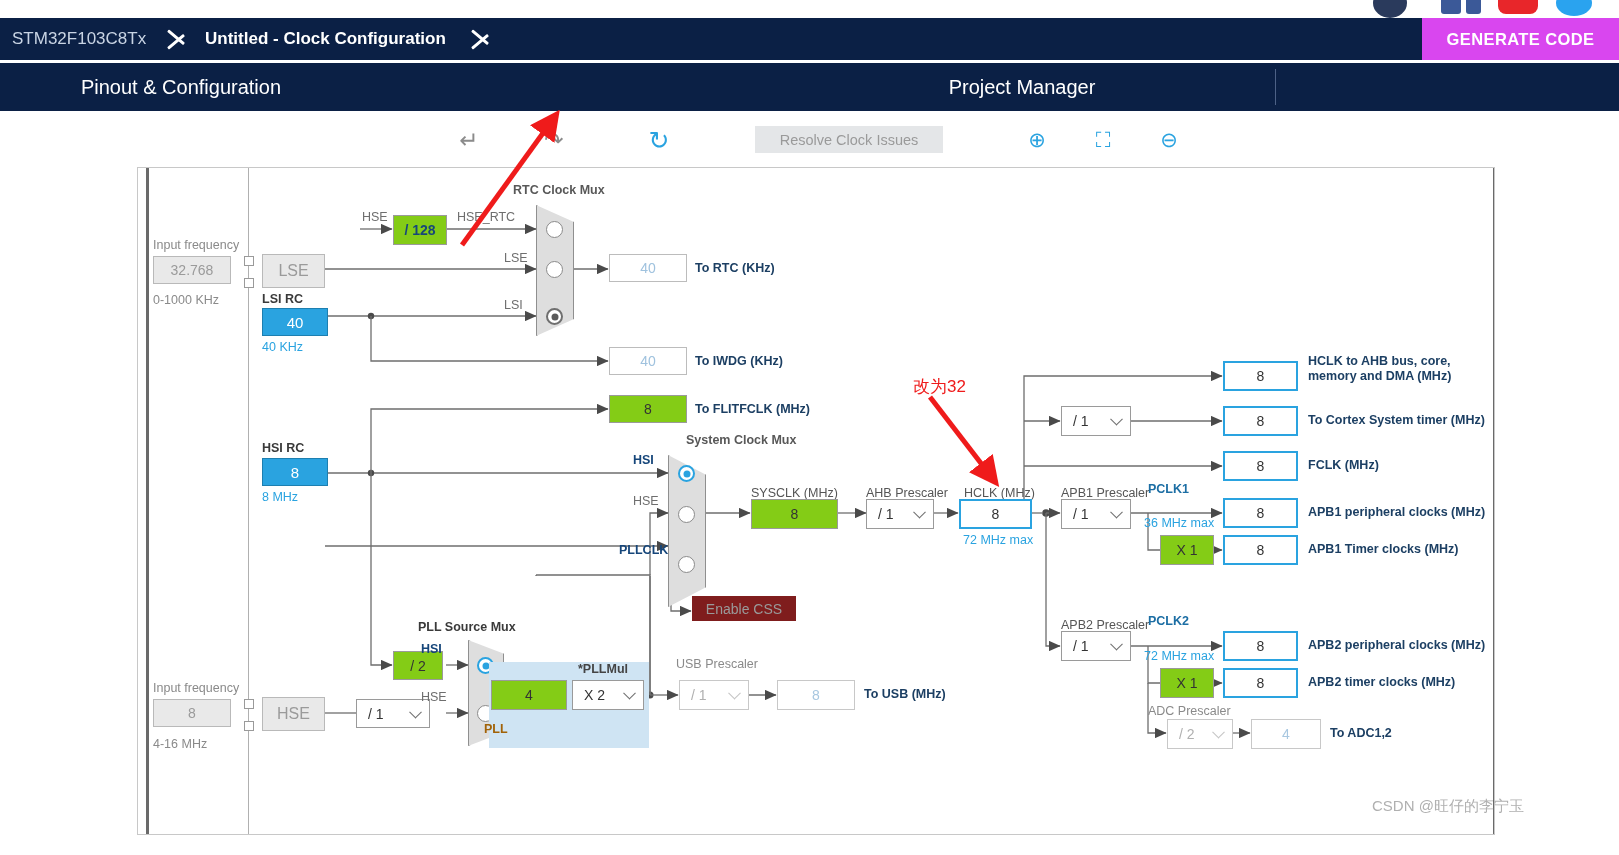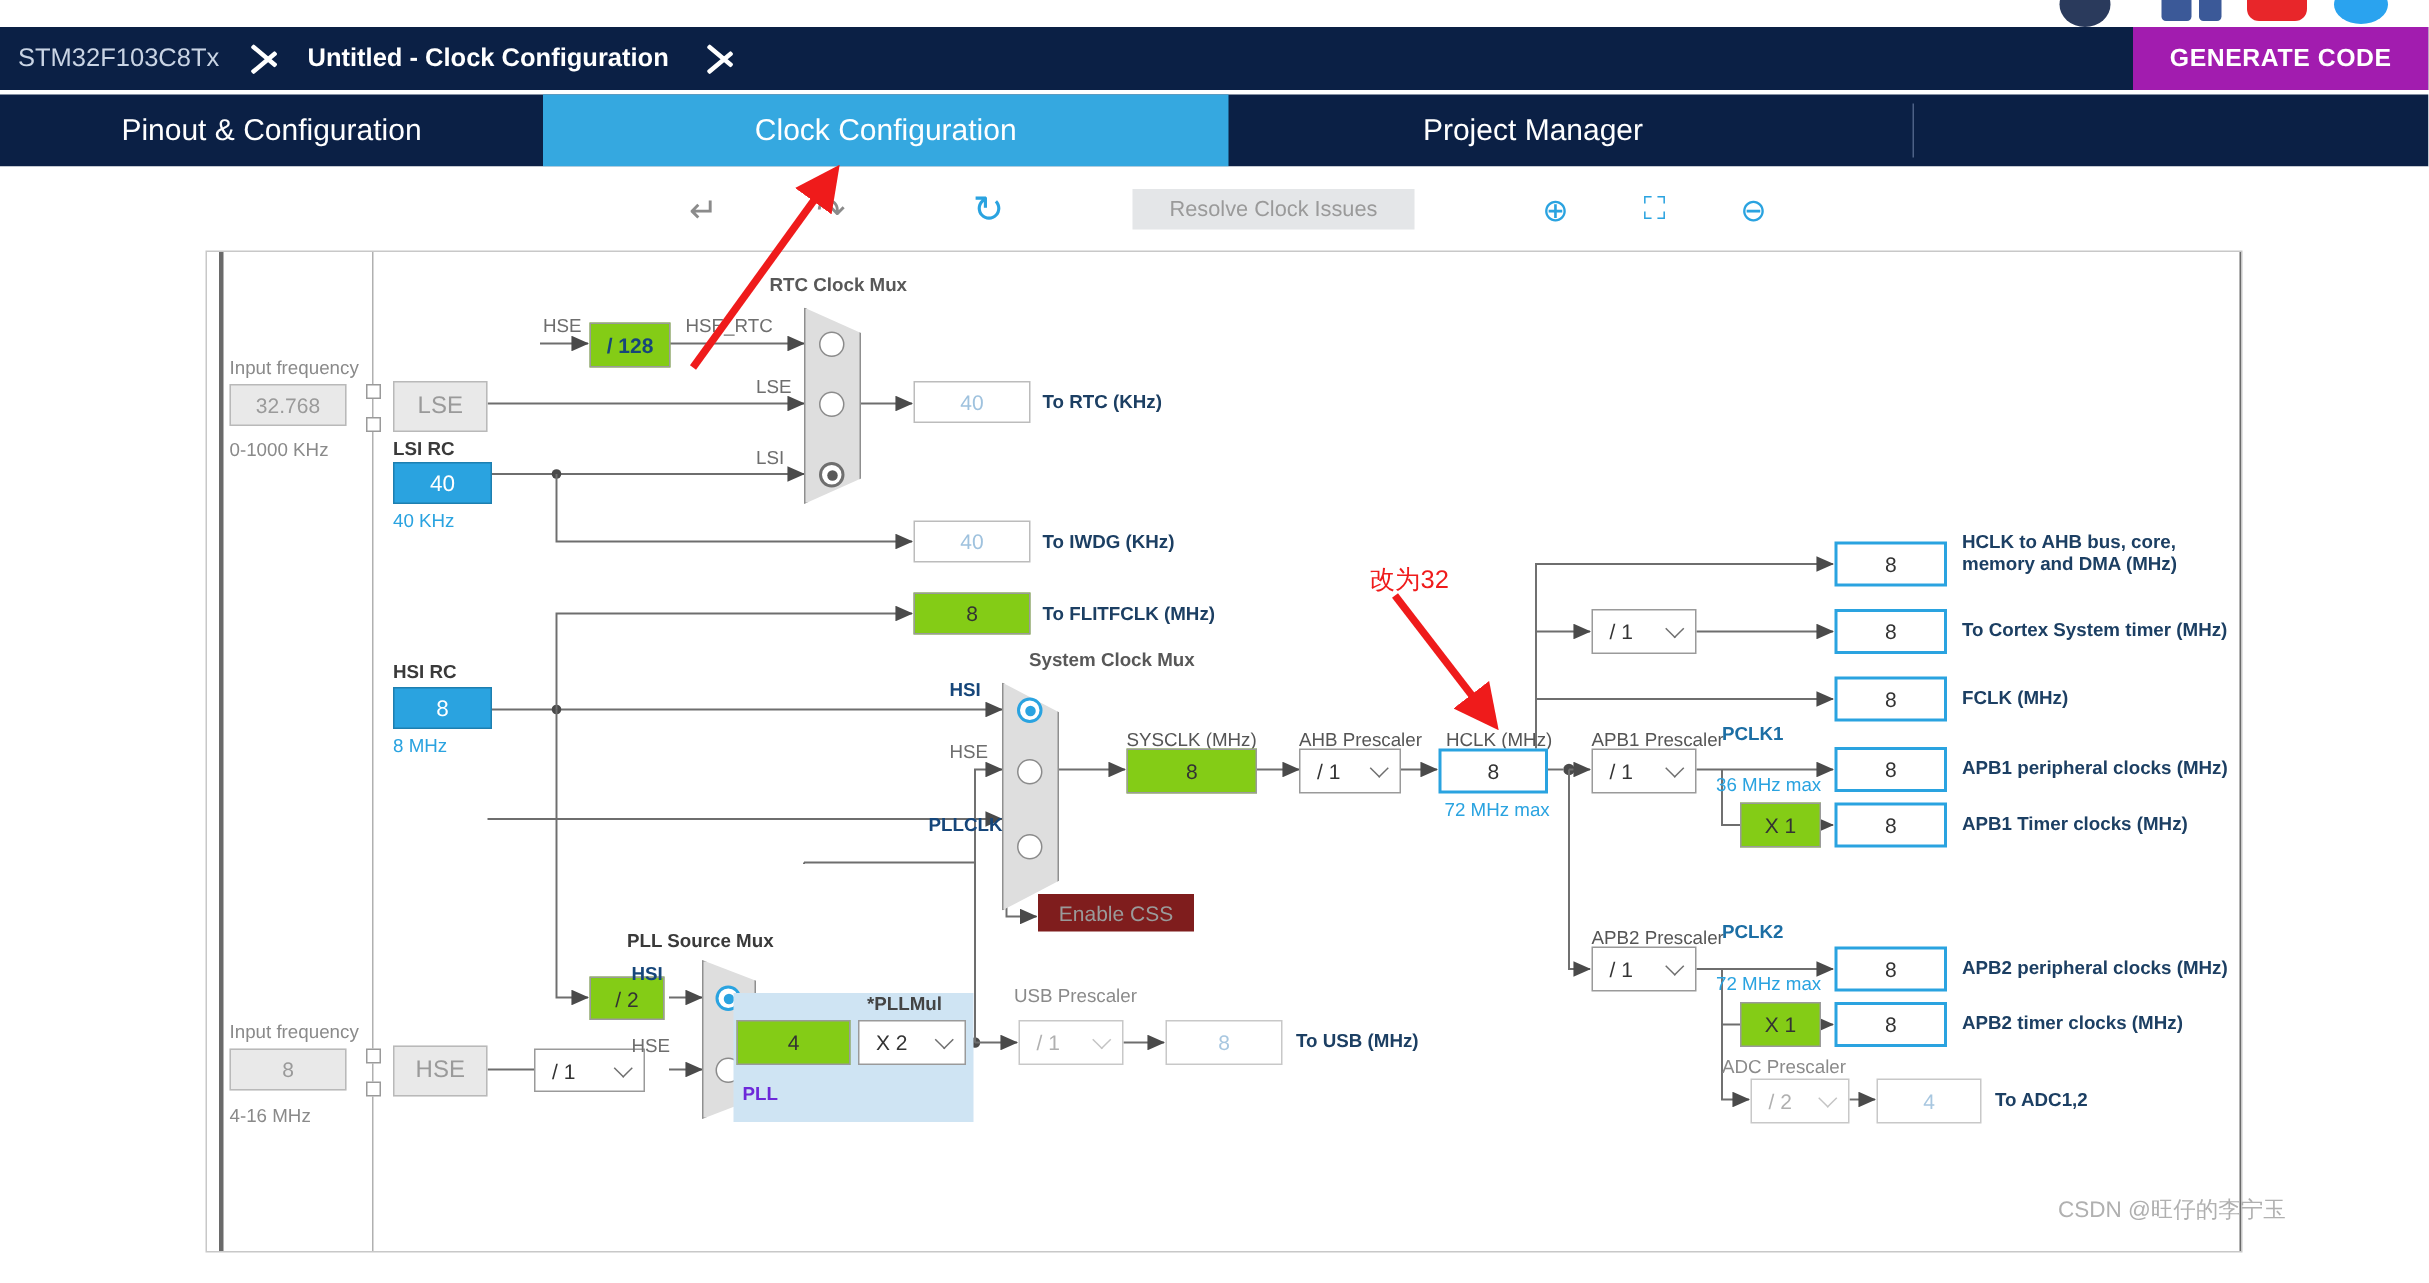--- a/index.html
+++ b/index.html
@@ -40,21 +40,21 @@
     content:''; position:absolute; left:0; width:21px; height:3px;
     background:#ffffff; border-radius:1px;
   }
   .chev::before { top:6px; transform-origin: left center; transform: rotate(40deg); }
   .chev::after  { top:24px; transform-origin: left center; transform: rotate(-40deg); }
   .chev-1 { left:168px; }
   .chev-2 { left:472px; }
 
   .generate-btn {
     position:absolute; top:18px; right:0px; width:197px; height:42px;
-    background:#a21caf; color:#ffffff; border:none;
+    background:#d946ef; color:#ffffff; border:none;
     font-family:"Liberation Sans", sans-serif;
     font-size:16.5px; font-weight:bold; letter-spacing:0.4px;
     cursor:pointer;
   }
 
   
   .tabbar { position:absolute; top:63px; left:0; width:1619px; height:48px; background:#0b2045; }
   .tab {
     position:absolute; top:0; height:48px; display:flex;
     align-items:center; justify-content:center;
@@ -203,21 +203,20 @@
   <div class="breadcrumb-bar">
     <div class="crumb crumb-1">STM32F103C8Tx</div>
     <div class="chev chev-1"></div>
     <div class="crumb crumb-2">Untitled - Clock Configuration</div>
     <div class="chev chev-2"></div>
   </div>
   <button class="generate-btn">GENERATE CODE</button>
 
   <div class="tabbar">
     <div class="tab tab-1">Pinout &amp; Configuration</div>
-    <div class="tab tab-2">Clock Configuration</div>
     <div class="tab tab-3">Project Manager</div>
     <div class="tab-sep" style="left:1275px;"></div>
   </div>
 
   <div class="toolbar">
     <div class="tb-btn tb-undo">↵</div>
     <div class="tb-btn tb-redo">↷</div>
     <div class="tb-btn tb-reset">↻</div>
     <div class="tb-btn tb-zin">⊕</div>
     <div class="tb-btn tb-fit">⛶</div>
@@ -397,21 +396,21 @@
       </div>
       <div class="lbl lbl-sigb" style="left:283px; top:474px;">HSI</div>
       <div class="lbl lbl-sig" style="left:283px; top:522px;">HSE</div>
 
       <div class="mux" style="left:330px; top:472px; width:36px; height:106px;
            clip-path: polygon(0% 0%, 100% 13%, 100% 87%, 0% 100%);"></div>
       <div class="radio on" style="left:339px; top:489px;"></div>
       <div class="radio" style="left:339px; top:537px;"></div>
 
       <div class="pll-panel" style="left:351px; top:494px; width:160px; height:86px;"></div>
-      <div class="lbl lbl-dark" style="left:357px; top:554px; color:#6d28d9;">PLL</div>
+      <div class="lbl lbl-dark" style="left:346px; top:554px; color:#a16207;">PLL</div>
       <div class="box" style="left:353px; top:512px; width:76px; height:30px;">4</div>
       <div class="lbl lbl-dark" style="left:440px; top:494px; color:#444;">*PLLMul</div>
       <div class="sel" style="left:434px; top:512px; width:72px; height:30px;">
         <span>X 2</span>
         <i class="caret"></i>
       </div>
 
       <div class="lbl lbl-title" style="left:538px; top:489px; color:#8a8a8a; font-weight:normal;">USB Prescaler</div>
       <div class="sel disabled" style="left:541px; top:512px; width:70px; height:30px;">
         <span>/ 1</span>

